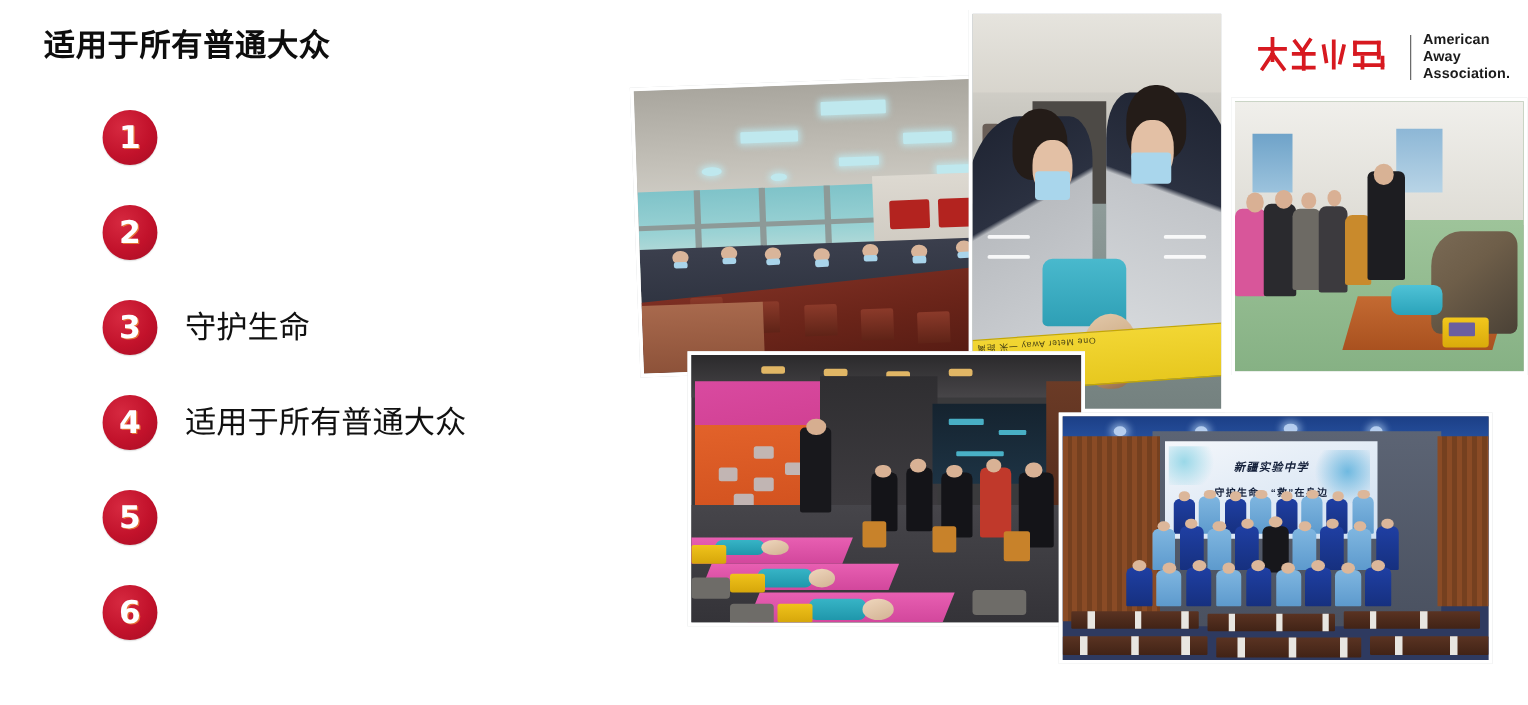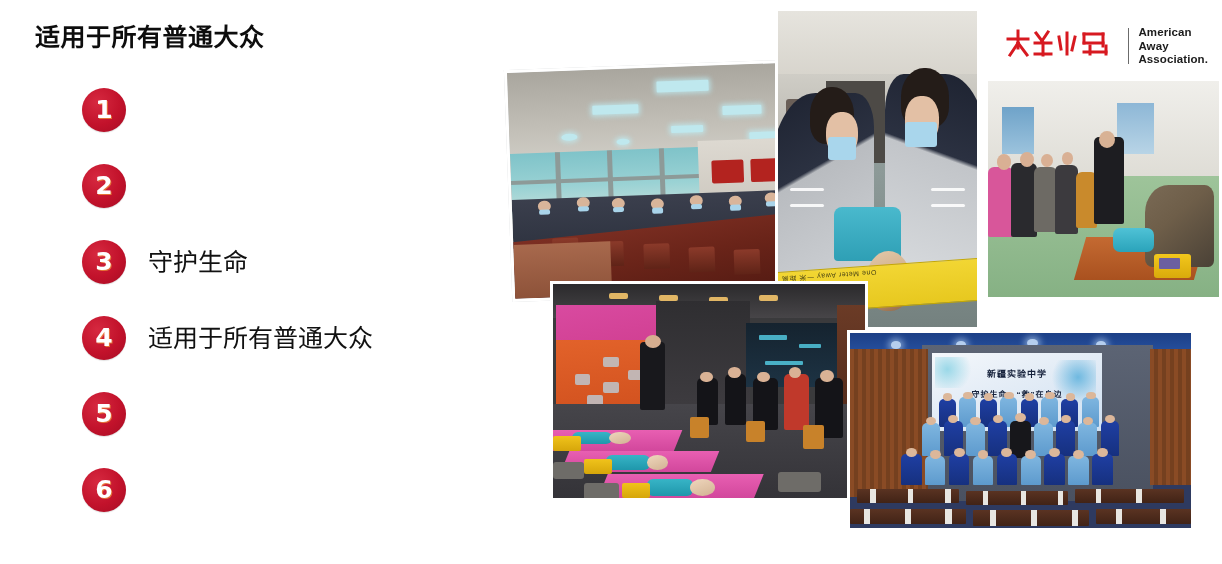--- a/index.html
+++ b/index.html
@@ -377,21 +377,21 @@
     position: absolute; left: 2%; top: 6%; width: 24%; height: 40%;
     background: radial-gradient(circle at 30% 40%, #9ad8e8 0%, rgba(154,216,232,0) 70%);
   }
   .sg-screen-deco2 {
     position: absolute; right: 4%; top: 10%; width: 26%; height: 55%;
     background: radial-gradient(circle at 60% 40%, #6fb9e0 0%, rgba(111,185,224,0) 70%);
   }
   #sg-screen-title {
     position: absolute; left: 0; right: 0; top: 18%;
     text-align: center; font-size: 9px; font-weight: bold;
-    color: #16223c; letter-spacing: 1px;
+    color: #16223c; letter-spacing: 1px; font-style: italic;
   }
   #sg-screen-sub {
     position: absolute; left: 0; right: 0; top: 46%;
     text-align: center; font-size: 8px; font-weight: bold;
     color: #16223c; letter-spacing: 1px;
   }
   .sg-student {
     position: absolute; border-radius: 5px 5px 1px 1px;
   }
   .sg-s-dark { background: linear-gradient(180deg, #1f3fa3 0%, #16307f 100%); }

